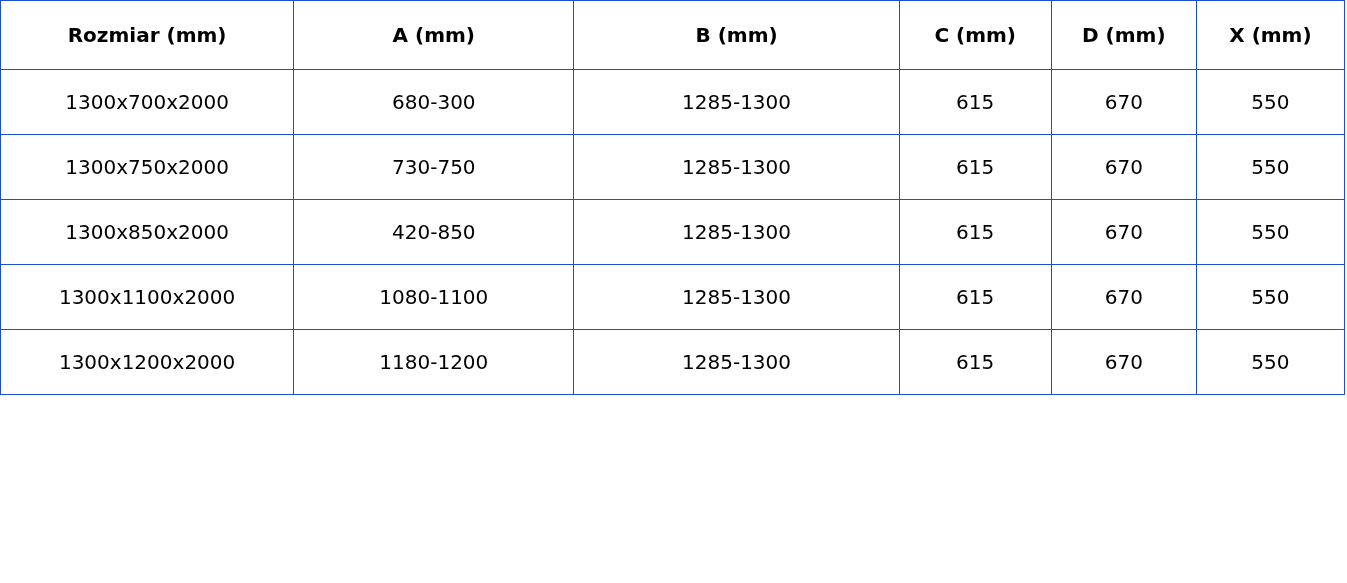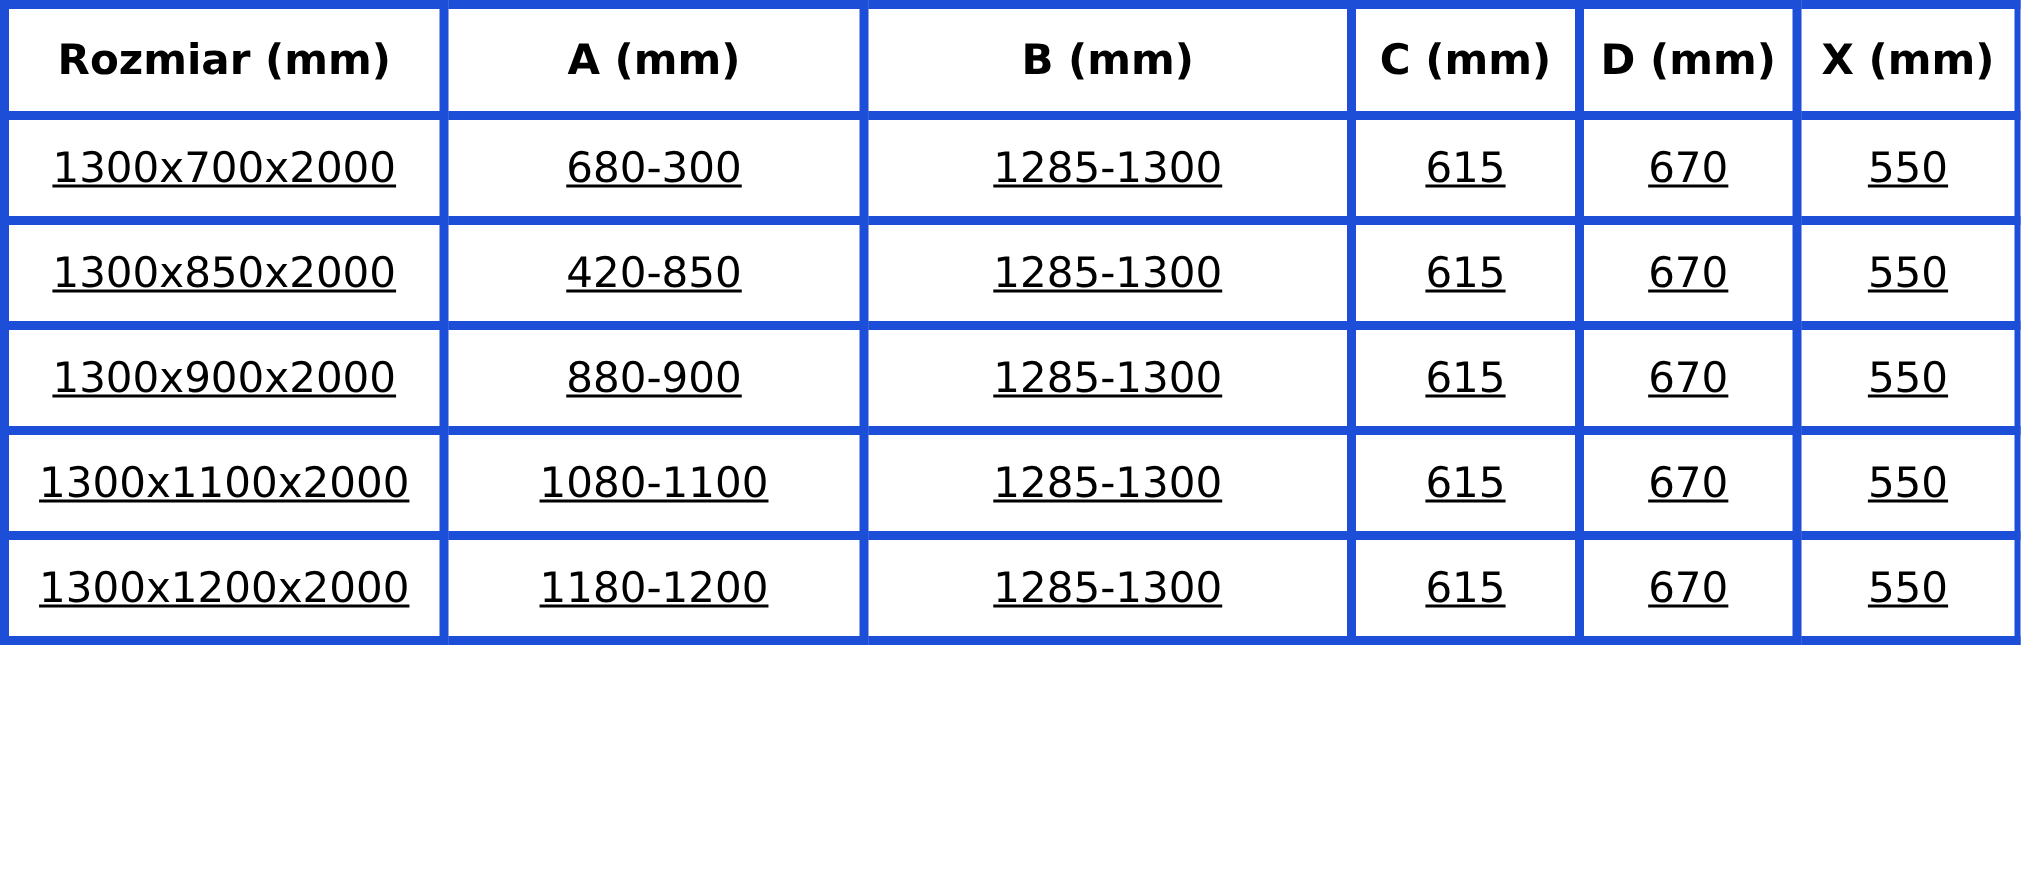--- a/index.html
+++ b/index.html
@@ -20,38 +20,37 @@
     box-sizing: border-box;
   }
   table.spec-table {
     border-collapse: collapse;
     table-layout: fixed;
     width: 1345px;
     margin: 0;
   }
   table.spec-table th,
   table.spec-table td {
-    border: 6px solid #1d4ed8;
+    border: 1px solid #1d4ed8;
     text-align: center;
     vertical-align: middle;
-    font-size: 28px;
+    font-size: 20px;
     padding: 0;
     height: 64px;
     line-height: 64px;
     white-space: nowrap;
     overflow: hidden;
   }
   table.spec-table th {
     font-weight: bold;
     height: 68px;
     line-height: 68px;
   }
   table.spec-table tbody td {
     font-weight: normal;
-    text-decoration: underline;
   }
   
   col.c0 { width: 293px; }
   col.c1 { width: 280px; }
   col.c2 { width: 325px; }
   col.c3 { width: 152px; }
   col.c4 { width: 145px; }
   col.c5 { width: 148px; }
 </style>
 </head>
@@ -80,30 +79,30 @@
     <tbody>
       <tr>
         <td>1300x700x2000</td>
         <td>680-300</td>
         <td>1285-1300</td>
         <td>615</td>
         <td>670</td>
         <td>550</td>
       </tr>
       <tr>
-        <td>1300x850x2000</td>
-        <td>420-850</td>
+        <td>1300x750x2000</td>
+        <td>730-750</td>
         <td>1285-1300</td>
         <td>615</td>
         <td>670</td>
         <td>550</td>
       </tr>
       <tr>
-        <td>1300x900x2000</td>
-        <td>880-900</td>
+        <td>1300x850x2000</td>
+        <td>420-850</td>
         <td>1285-1300</td>
         <td>615</td>
         <td>670</td>
         <td>550</td>
       </tr>
       <tr>
         <td>1300x1100x2000</td>
         <td>1080-1100</td>
         <td>1285-1300</td>
         <td>615</td>

